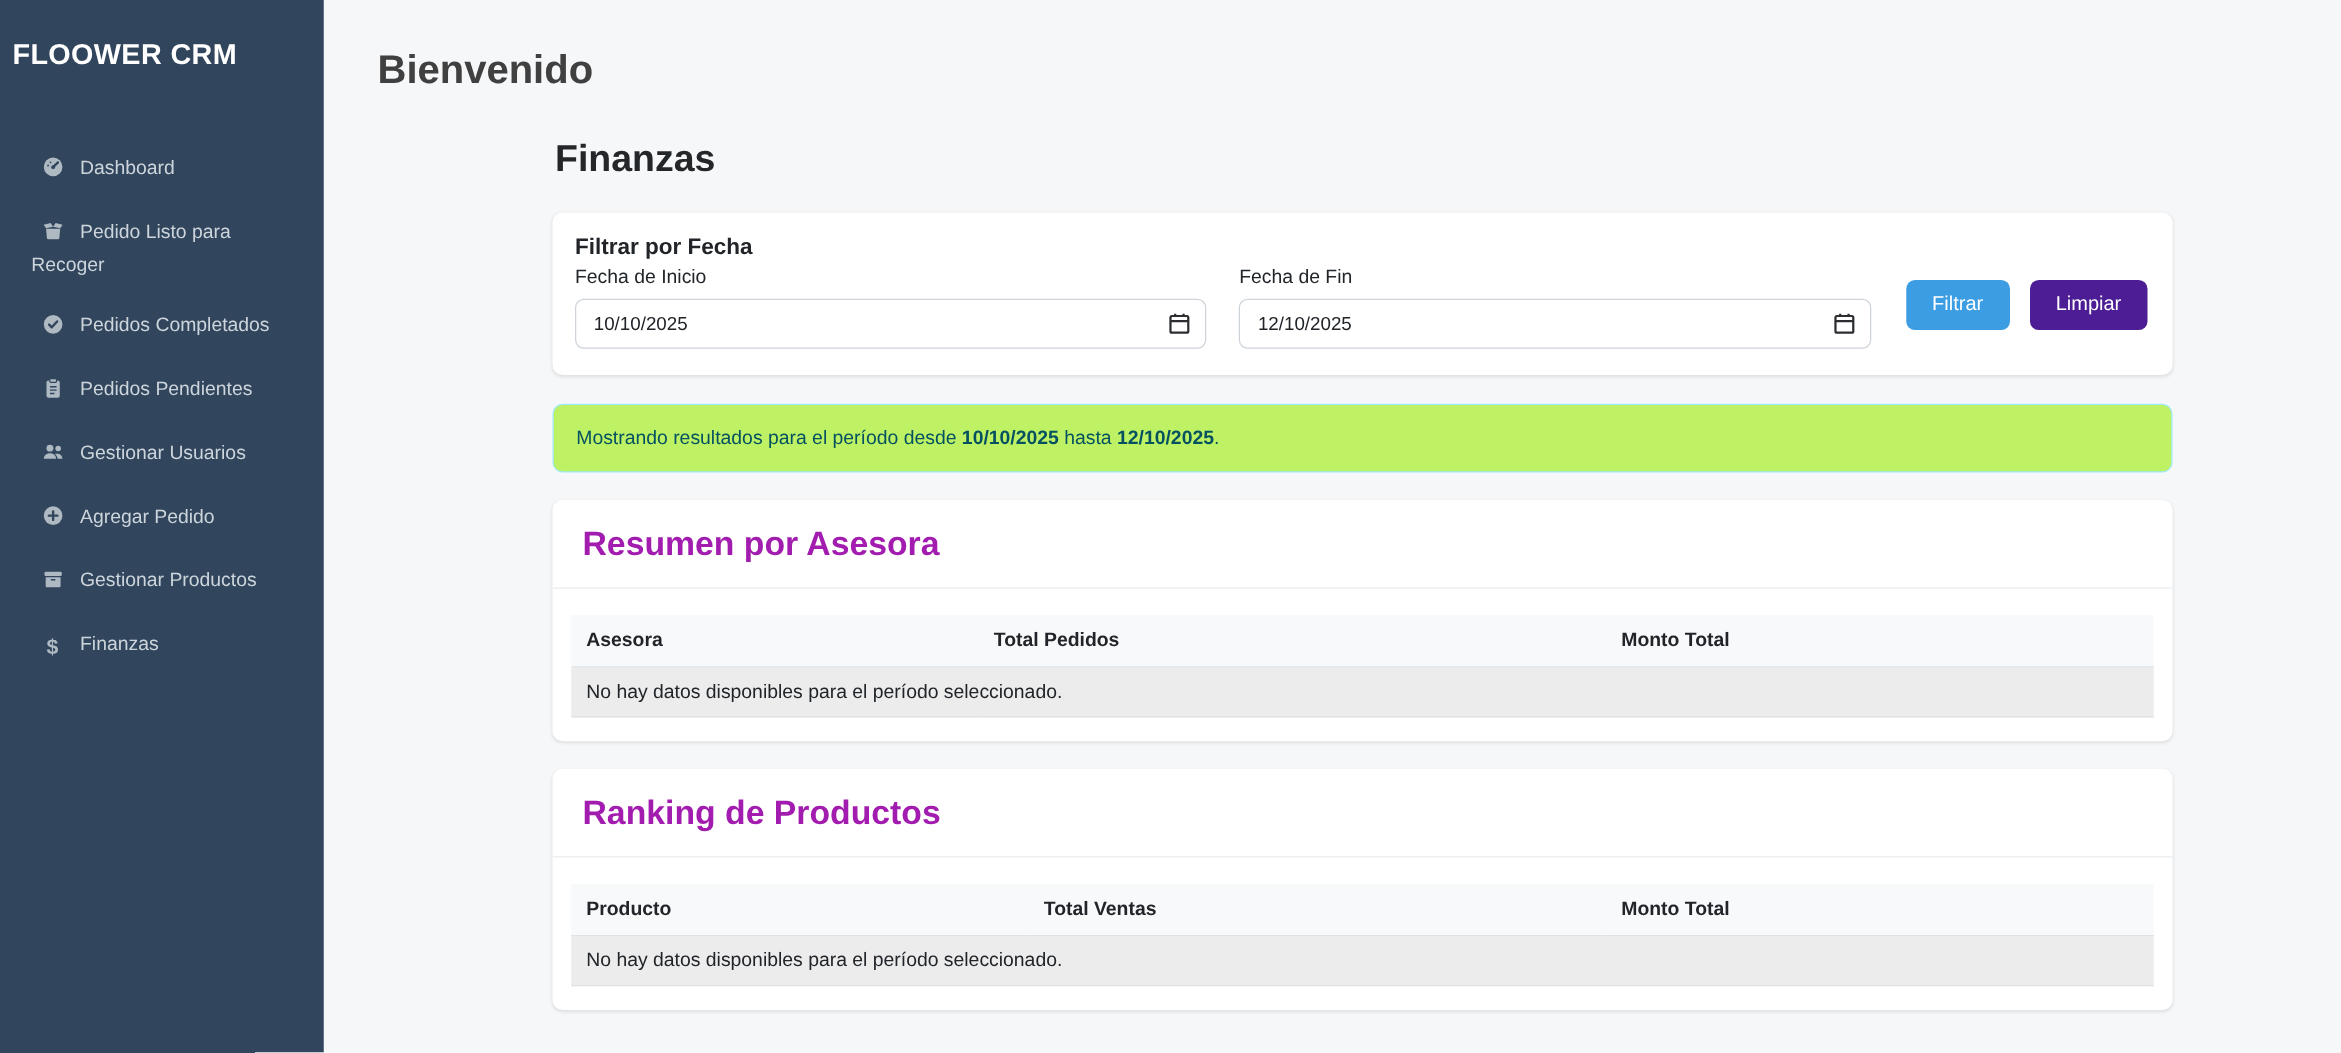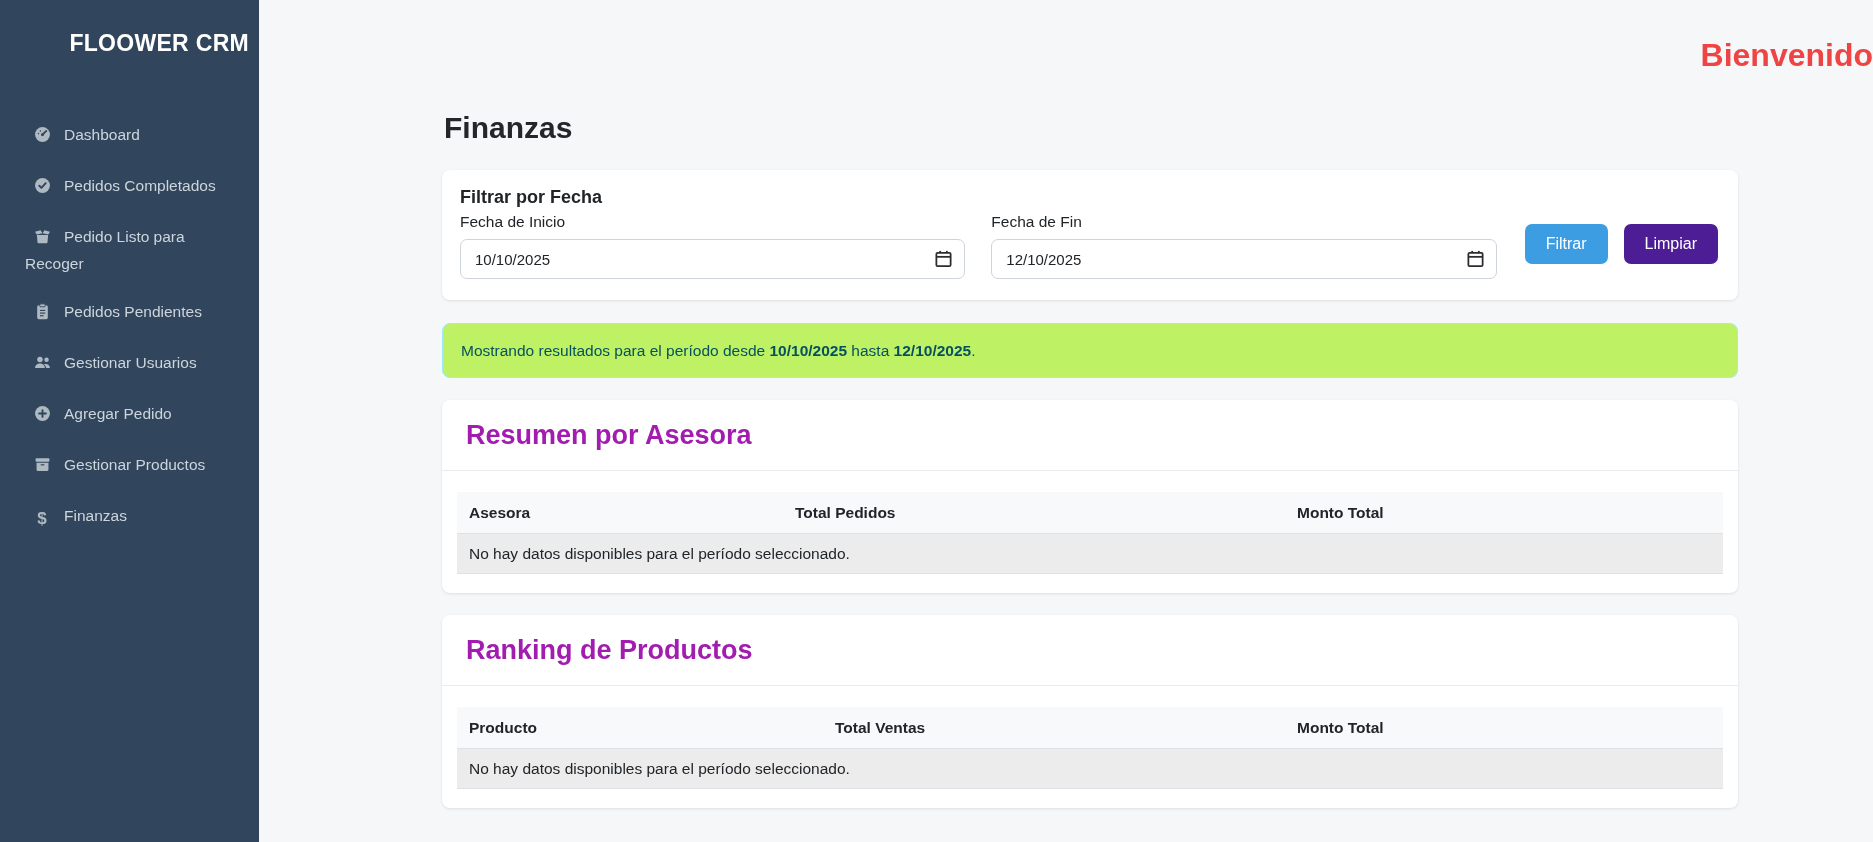--- a/index.html
+++ b/index.html
@@ -12,21 +12,21 @@
   }
 
   
   .sidebar {
     width: 259px; min-width: 259px; height: 842px;
     background: #31455c;
     color: #cdd5dc;
   }
   .brand {
     padding: 30px 10px 0;
-    text-align: right;
+    text-align: left;
     color: #ffffff;
     font-size: 23px;
     font-weight: 700;
     letter-spacing: .3px;
     white-space: nowrap;
   }
   .nav-list { list-style: none; margin-top: 54px; }
   .nav-item {
     display: block;
     padding: 12px 20px 12px 25px;
@@ -41,21 +41,21 @@
     margin: 0 12px 0 7px;
     text-align: center;
     vertical-align: -3px;
     color: #aeb9c2;
   }
   .nav-icon svg { width: 17px; height: 17px; display: inline-block; }
   .dollar-glyph { font-size: 17px; font-weight: 700; color: #aeb9c2; }
 
   
   .main { flex: 1; padding: 36px 0 0 43px; }
-  .page-title { font-size: 32px; font-weight: 700; color: #ef4444; line-height: 38px; text-align: right; }
+  .page-title { font-size: 32px; font-weight: 700; color: #404040; line-height: 38px; }
 
   .section { margin: 36px 0 0 140px; width: 1296px; }
   .section-title { font-size: 30px; font-weight: 700; color: #24272a; line-height: 35px; margin: 0 0 25px 2px; }
 
   
   .filter-card {
     background: #fff;
     border-radius: 8px;
     box-shadow: 0 1px 3px rgba(0,0,0,.10);
     padding: 17px 20px 20px 18px;
@@ -144,33 +144,33 @@
             <line x1="8" y1="8.2" x2="11.6" y2="4.6" stroke="#31455c" stroke-width="1.7" stroke-linecap="round"></line>
             <circle cx="8" cy="8.2" r="1.4" fill="#31455c"></circle>
             <circle cx="4.2" cy="7" r="0.7" fill="#31455c"></circle>
             <circle cx="6" cy="4.6" r="0.7" fill="#31455c"></circle>
           </svg>
       </span><span>Dashboard</span>
     </li>
     <li class="nav-item">
       <span class="nav-icon">
         <svg viewBox="0 0 16 16">
-            <circle cx="8" cy="8" r="7" fill="currentColor"></circle>
-            <path d="M5 8.2l2 2 4-4.4" fill="none" stroke="#31455c" stroke-width="1.8" stroke-linecap="round" stroke-linejoin="round"></path>
-          </svg>
-      </span><span>Pedidos Completados</span>
-    </li>
-    <li class="nav-item">
-      <span class="nav-icon">
-        <svg viewBox="0 0 16 16">
             <path fill="currentColor" d="M2.6 6.2L0.9 3.5 6.1 2.2 8 5 2.6 6.2z"></path>
             <path fill="currentColor" d="M13.4 6.2L15.1 3.5 9.9 2.2 8 5 13.4 6.2z"></path>
             <path fill="currentColor" d="M2.7 6.6h10.6l-.6 6.9c0 .5-.4.9-.9.9H4.2c-.5 0-.9-.4-.9-.9l-.6-6.9z"></path>
           </svg>
       </span><span>Pedido Listo para Recoger</span>
+    </li>
+    <li class="nav-item">
+      <span class="nav-icon">
+        <svg viewBox="0 0 16 16">
+            <circle cx="8" cy="8" r="7" fill="currentColor"></circle>
+            <path d="M5 8.2l2 2 4-4.4" fill="none" stroke="#31455c" stroke-width="1.8" stroke-linecap="round" stroke-linejoin="round"></path>
+          </svg>
+      </span><span>Pedidos Completados</span>
     </li>
     <li class="nav-item">
       <span class="nav-icon">
         <svg viewBox="0 0 16 16">
             <rect x="3" y="2.2" width="10" height="13" rx="1.5" fill="currentColor"></rect>
             <rect x="5.4" y="0.8" width="5.2" height="2.8" rx="1" fill="currentColor" stroke="#31455c" stroke-width="0.9"></rect>
             <line x1="5.6" y1="7" x2="10.6" y2="7" stroke="#31455c" stroke-width="1.1"></line>
             <line x1="5.6" y1="9.5" x2="10.6" y2="9.5" stroke="#31455c" stroke-width="1.1"></line>
             <line x1="5.6" y1="12" x2="9" y2="12" stroke="#31455c" stroke-width="1.1"></line>
           </svg>

